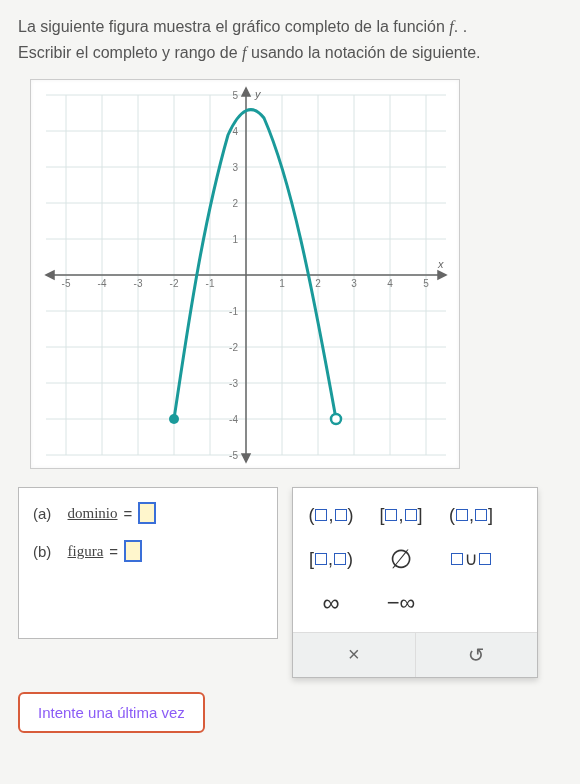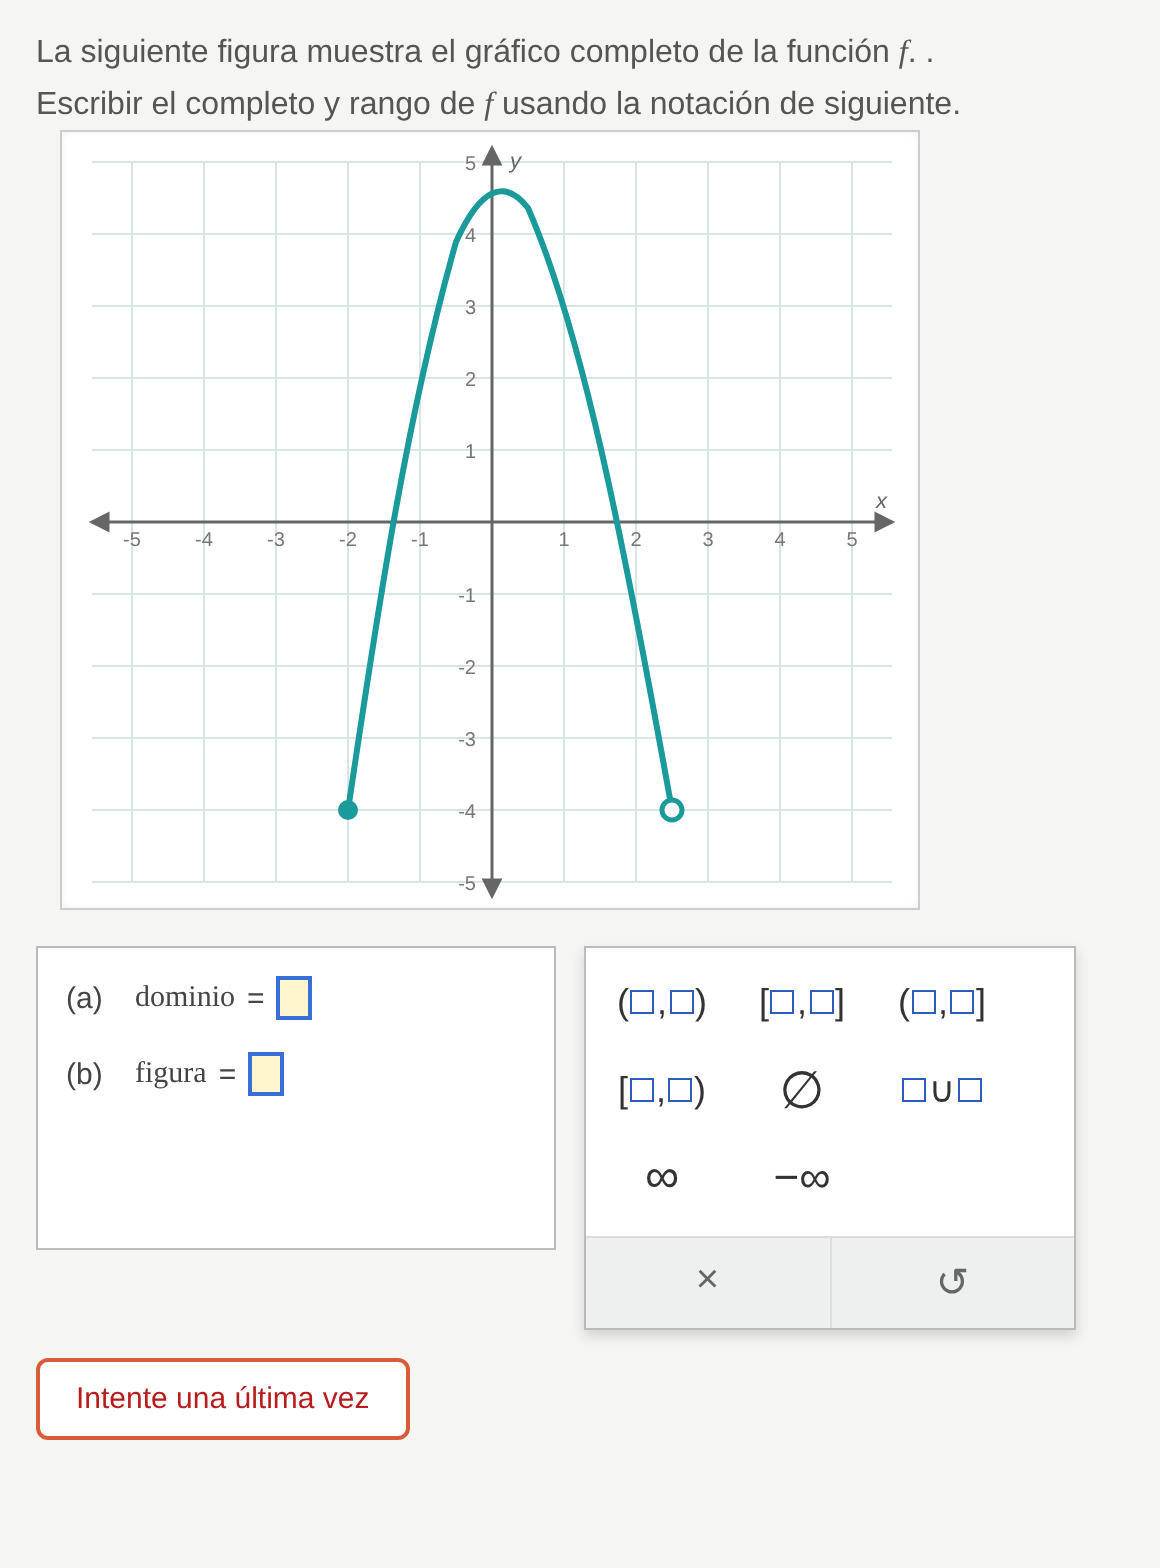--- a/index.html
+++ b/index.html
@@ -3,21 +3,21 @@
 <meta charset="utf-8">
 <style>
   * { box-sizing: border-box; margin: 0; padding: 0; }
   body {
     font-family: Arial, Helvetica, sans-serif;
     background: #f5f5f3;
     width: 580px;
     padding: 14px 18px;
     color: #555;
   }
-  .prompt { font-size: 16px; line-height: 1.6; }
+  .prompt { font-size: 16px; line-height: 1.6; margin-bottom: 14px; }
   .prompt .fn { font-style: italic; font-family: 'Times New Roman', serif; }
   .graph-wrap {
     background: #fff;
     border: 1px solid #ccc;
     width: 430px;
     height: 390px;
     position: relative;
     margin: 0 0 18px 12px;
     box-shadow: inset 0 0 4px rgba(0,0,0,0.05);
   }
@@ -25,21 +25,21 @@
   .bottom-row { display:flex; gap:14px; align-items:flex-start; }
   .answers {
     background:#fff;
     border:1px solid #bbb;
     width: 260px;
     padding: 14px 14px 60px 14px;
     font-size:15px;
     color:#444;
   }
   .answers .line { margin-bottom: 16px; display:flex; align-items:center; gap:6px; }
-  .answers .label-part { font-family:'Times New Roman', serif; }
+  .answers .label-part { font-family:'Times New Roman', serif;text-decoration:underline; }
   .input-box {
     display:inline-block; width:18px; height:22px;
     border:2px solid #3a6fd8; background:#fff6cc;
   }
   .palette {
     background:#fff;
     border:1px solid #bbb;
     width: 246px;
     padding: 12px 10px 8px 10px;
     box-shadow: 0 3px 6px rgba(0,0,0,0.15);
@@ -55,21 +55,21 @@
     flex:1; text-align:center; padding:10px 0; font-size:20px; color:#666; cursor:pointer;
   }
   .pal-footer .btn + .btn { border-left:1px solid #ddd; }
   .retry {
     display:inline-block;
     border: 2px solid #d85c3a;
     border-radius: 6px;
     padding: 10px 18px;
     margin-top: 14px;
     font-size: 15px;
-    color:#b91c1c;
+    color:#8b5cf6;
     background:#fff;
   }
 </style>
 </head>
 <body>
 
 
 
 <div class="prompt">
   <span>La siguiente figura muestra el gráfico completo de la función </span><span class="fn">f</span><span>. .</span><br>

